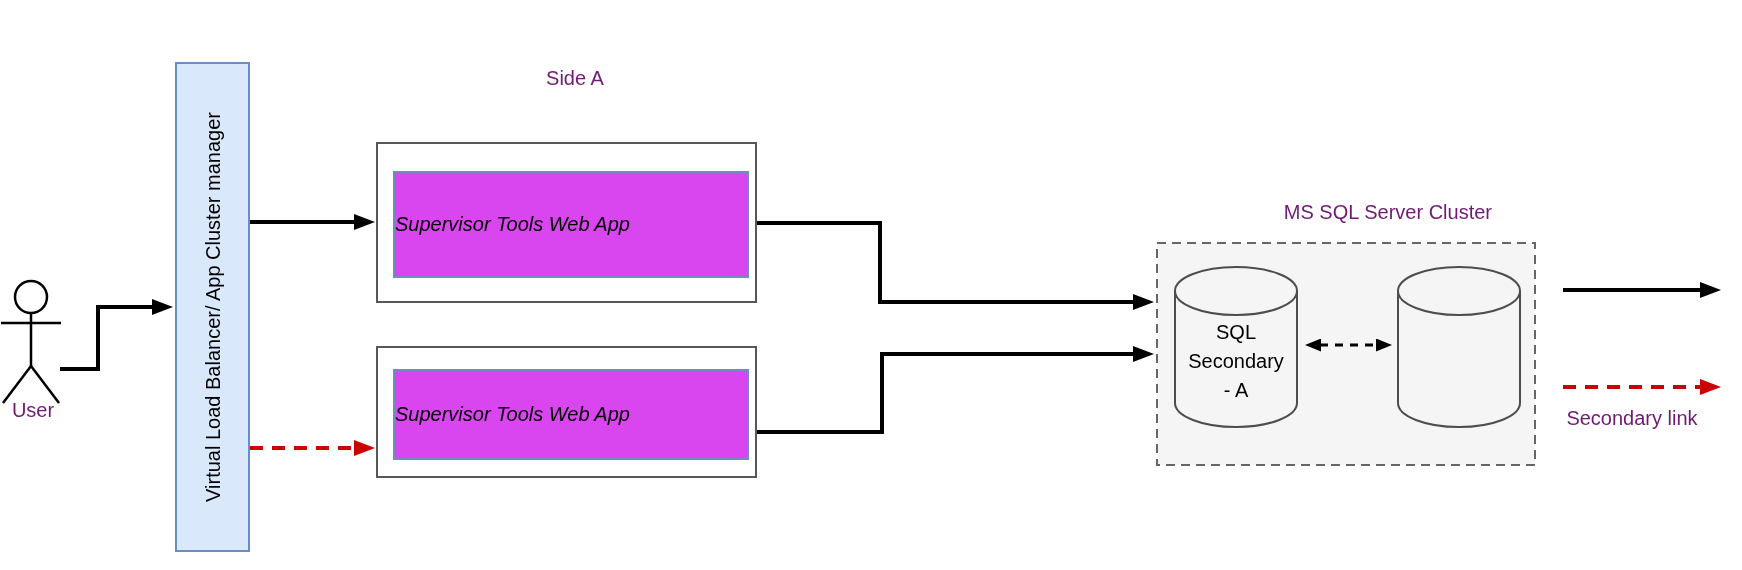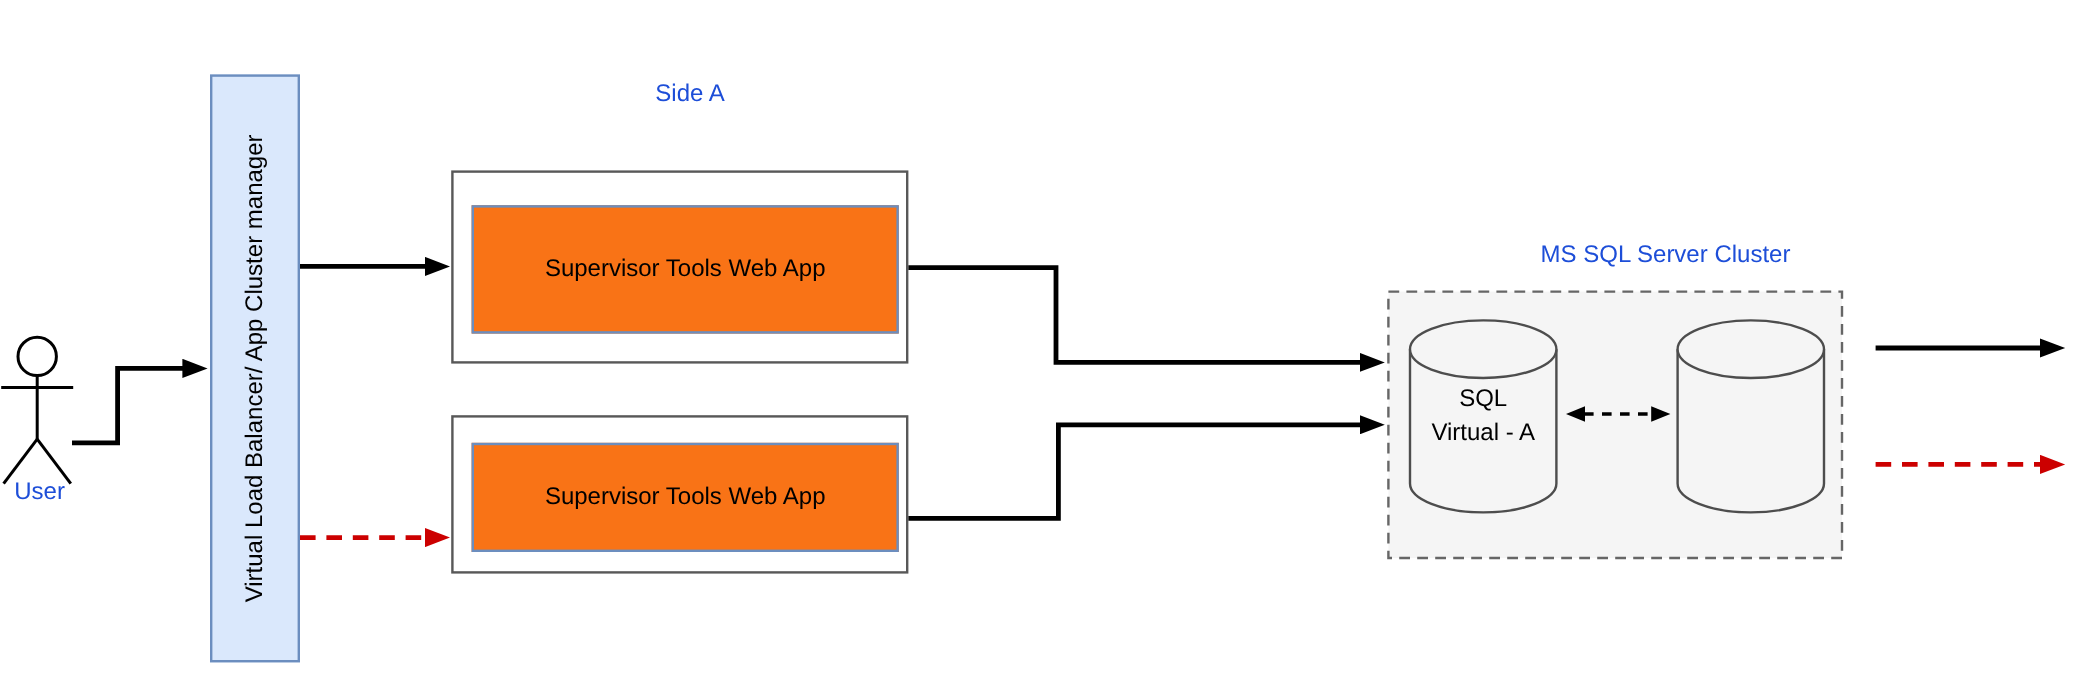--- a/index.html
+++ b/index.html
@@ -10,21 +10,21 @@
     background: #ffffff;
     font-family: "Liberation Sans", sans-serif;
     color: #000000;
     overflow: hidden;
   }
   .label {
     position: absolute;
     font-size: 20px;
     line-height: 24px;
     text-align: center;
-    color: #1d4ed8;
+    color: #701a75;
     z-index: 10;
     white-space: nowrap;
   }
   
   .lb-box {
     position: absolute;
     left: 175px; top: 62px;
     width: 75px; height: 490px;
     background: #dae8fc;
     border: 2px solid #6c8ebf;
@@ -41,28 +41,28 @@
   
   .outer-box {
     position: absolute;
     background: #ffffff;
     border: 2px solid #585858;
     box-sizing: border-box;
     z-index: 1;
   }
   .inner-box {
     position: absolute;
-    background: #f97316;
+    background: #d946ef;
     border: 2px solid #6c8ebf;
     box-sizing: border-box;
     display: flex;
     align-items: center;
-    justify-content: center;
     font-size: 20px;
     z-index: 2;
+    font-style: italic;
   }
   
   .cyl-label {
     position: absolute;
     width: 100px;
     font-size: 20px;
     line-height: 29px;
     text-align: center;
     z-index: 10;
     white-space: normal;
@@ -93,22 +93,23 @@
   <div class="outer-box" style="left:376px; top:346px; width:381px; height:132px;"></div>
   <div class="inner-box" style="left:393px; top:369px; width:356px; height:91px;">
     <span>Supervisor Tools Web App</span>
   </div>
   <div class="label" style="left:458px; top:533px; width:200px;margin-top:42px;">Side B</div>
 
   <div class="label" style="left:1192px; top:200px; width:300px;text-align:right;">MS SQL Server Cluster</div>
 
   <div class="label" style="left:2px; top:398px; width:62px;">User</div>
 
+  <div class="label" style="left:1532px; top:406px; width:200px;">Secondary link</div>
 
-  <div class="cyl-label" style="left:1186px; top:318px;">SQL Virtual - A</div>
+  <div class="cyl-label" style="left:1186px; top:318px;">SQL Secondary - A</div>
 
   <svg class="overlay" viewBox="0 0 1742 570" xmlns="http://www.w3.org/2000/svg">
     <defs>
       <marker id="head-black" markerUnits="userSpaceOnUse" markerWidth="22" markerHeight="16" refX="1" refY="8" orient="auto-start-reverse">
         <path d="M0,0 L21,8 L0,16 Z" fill="#000000"></path>
       </marker>
       <marker id="head-red" markerUnits="userSpaceOnUse" markerWidth="22" markerHeight="16" refX="1" refY="8" orient="auto-start-reverse">
         <path d="M0,0 L21,8 L0,16 Z" fill="#cc0000"></path>
       </marker>
       <marker id="head-black-sm" markerUnits="userSpaceOnUse" markerWidth="17" markerHeight="13" refX="1" refY="6.5" orient="auto-start-reverse">

